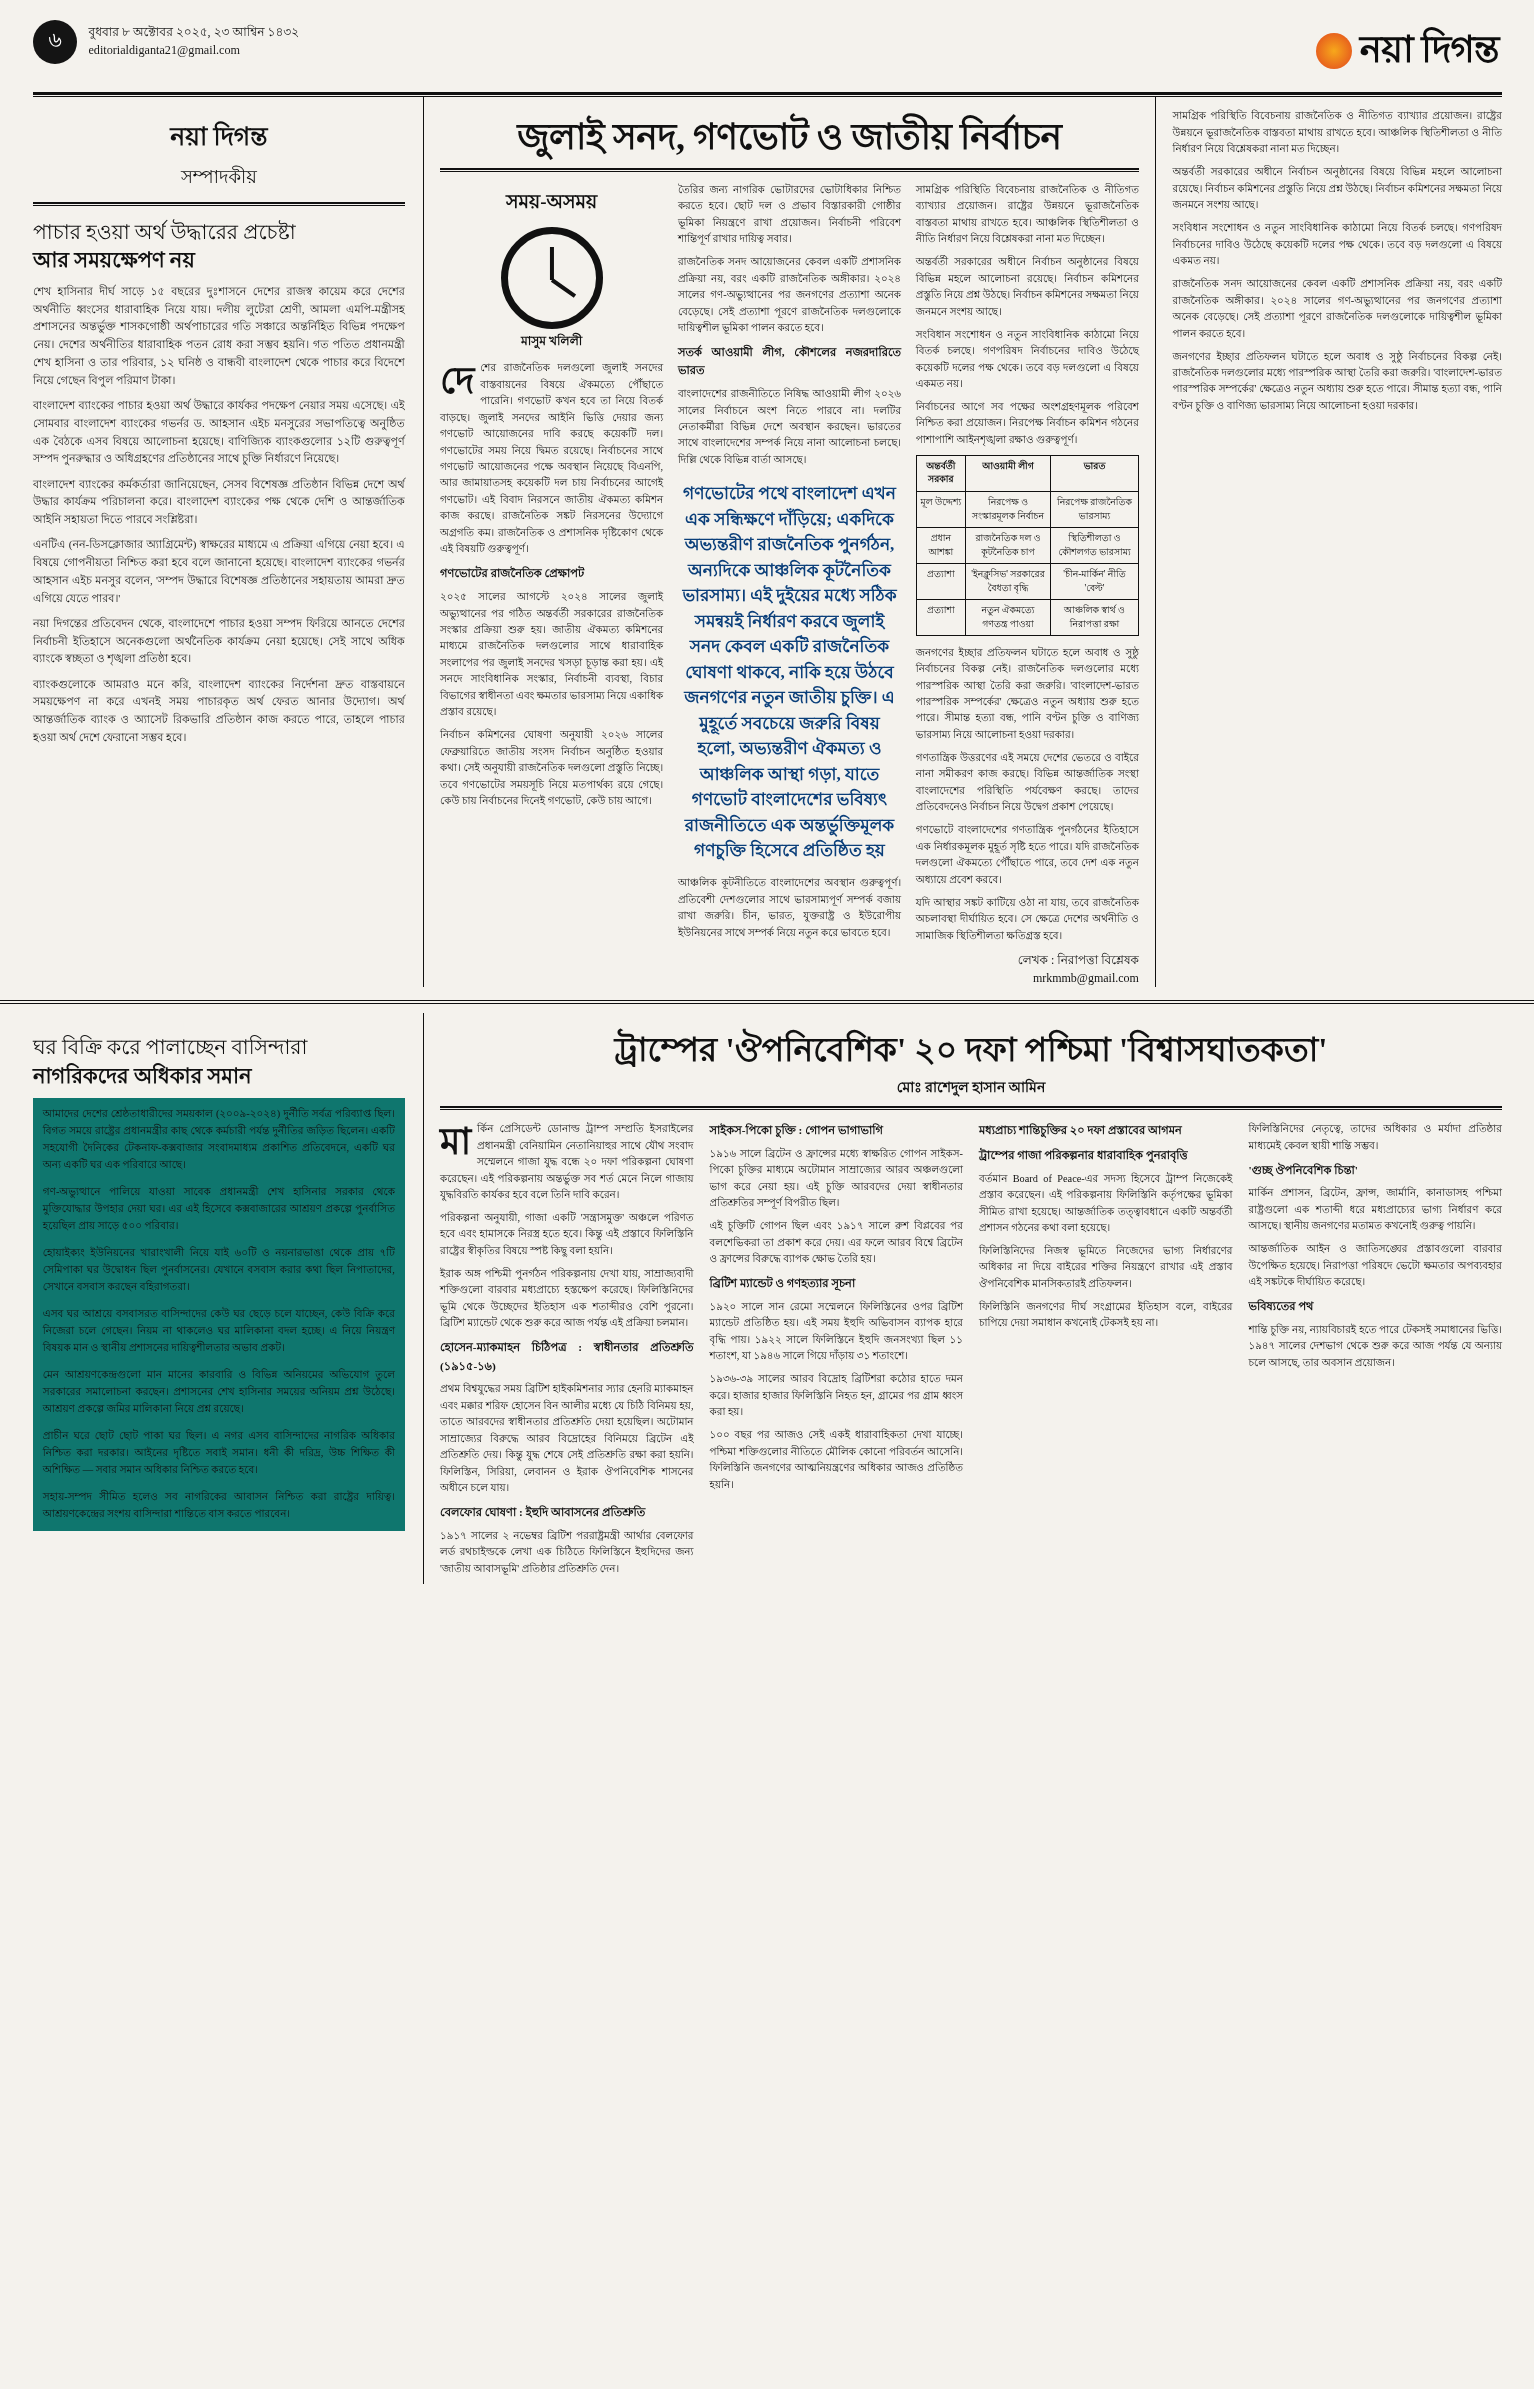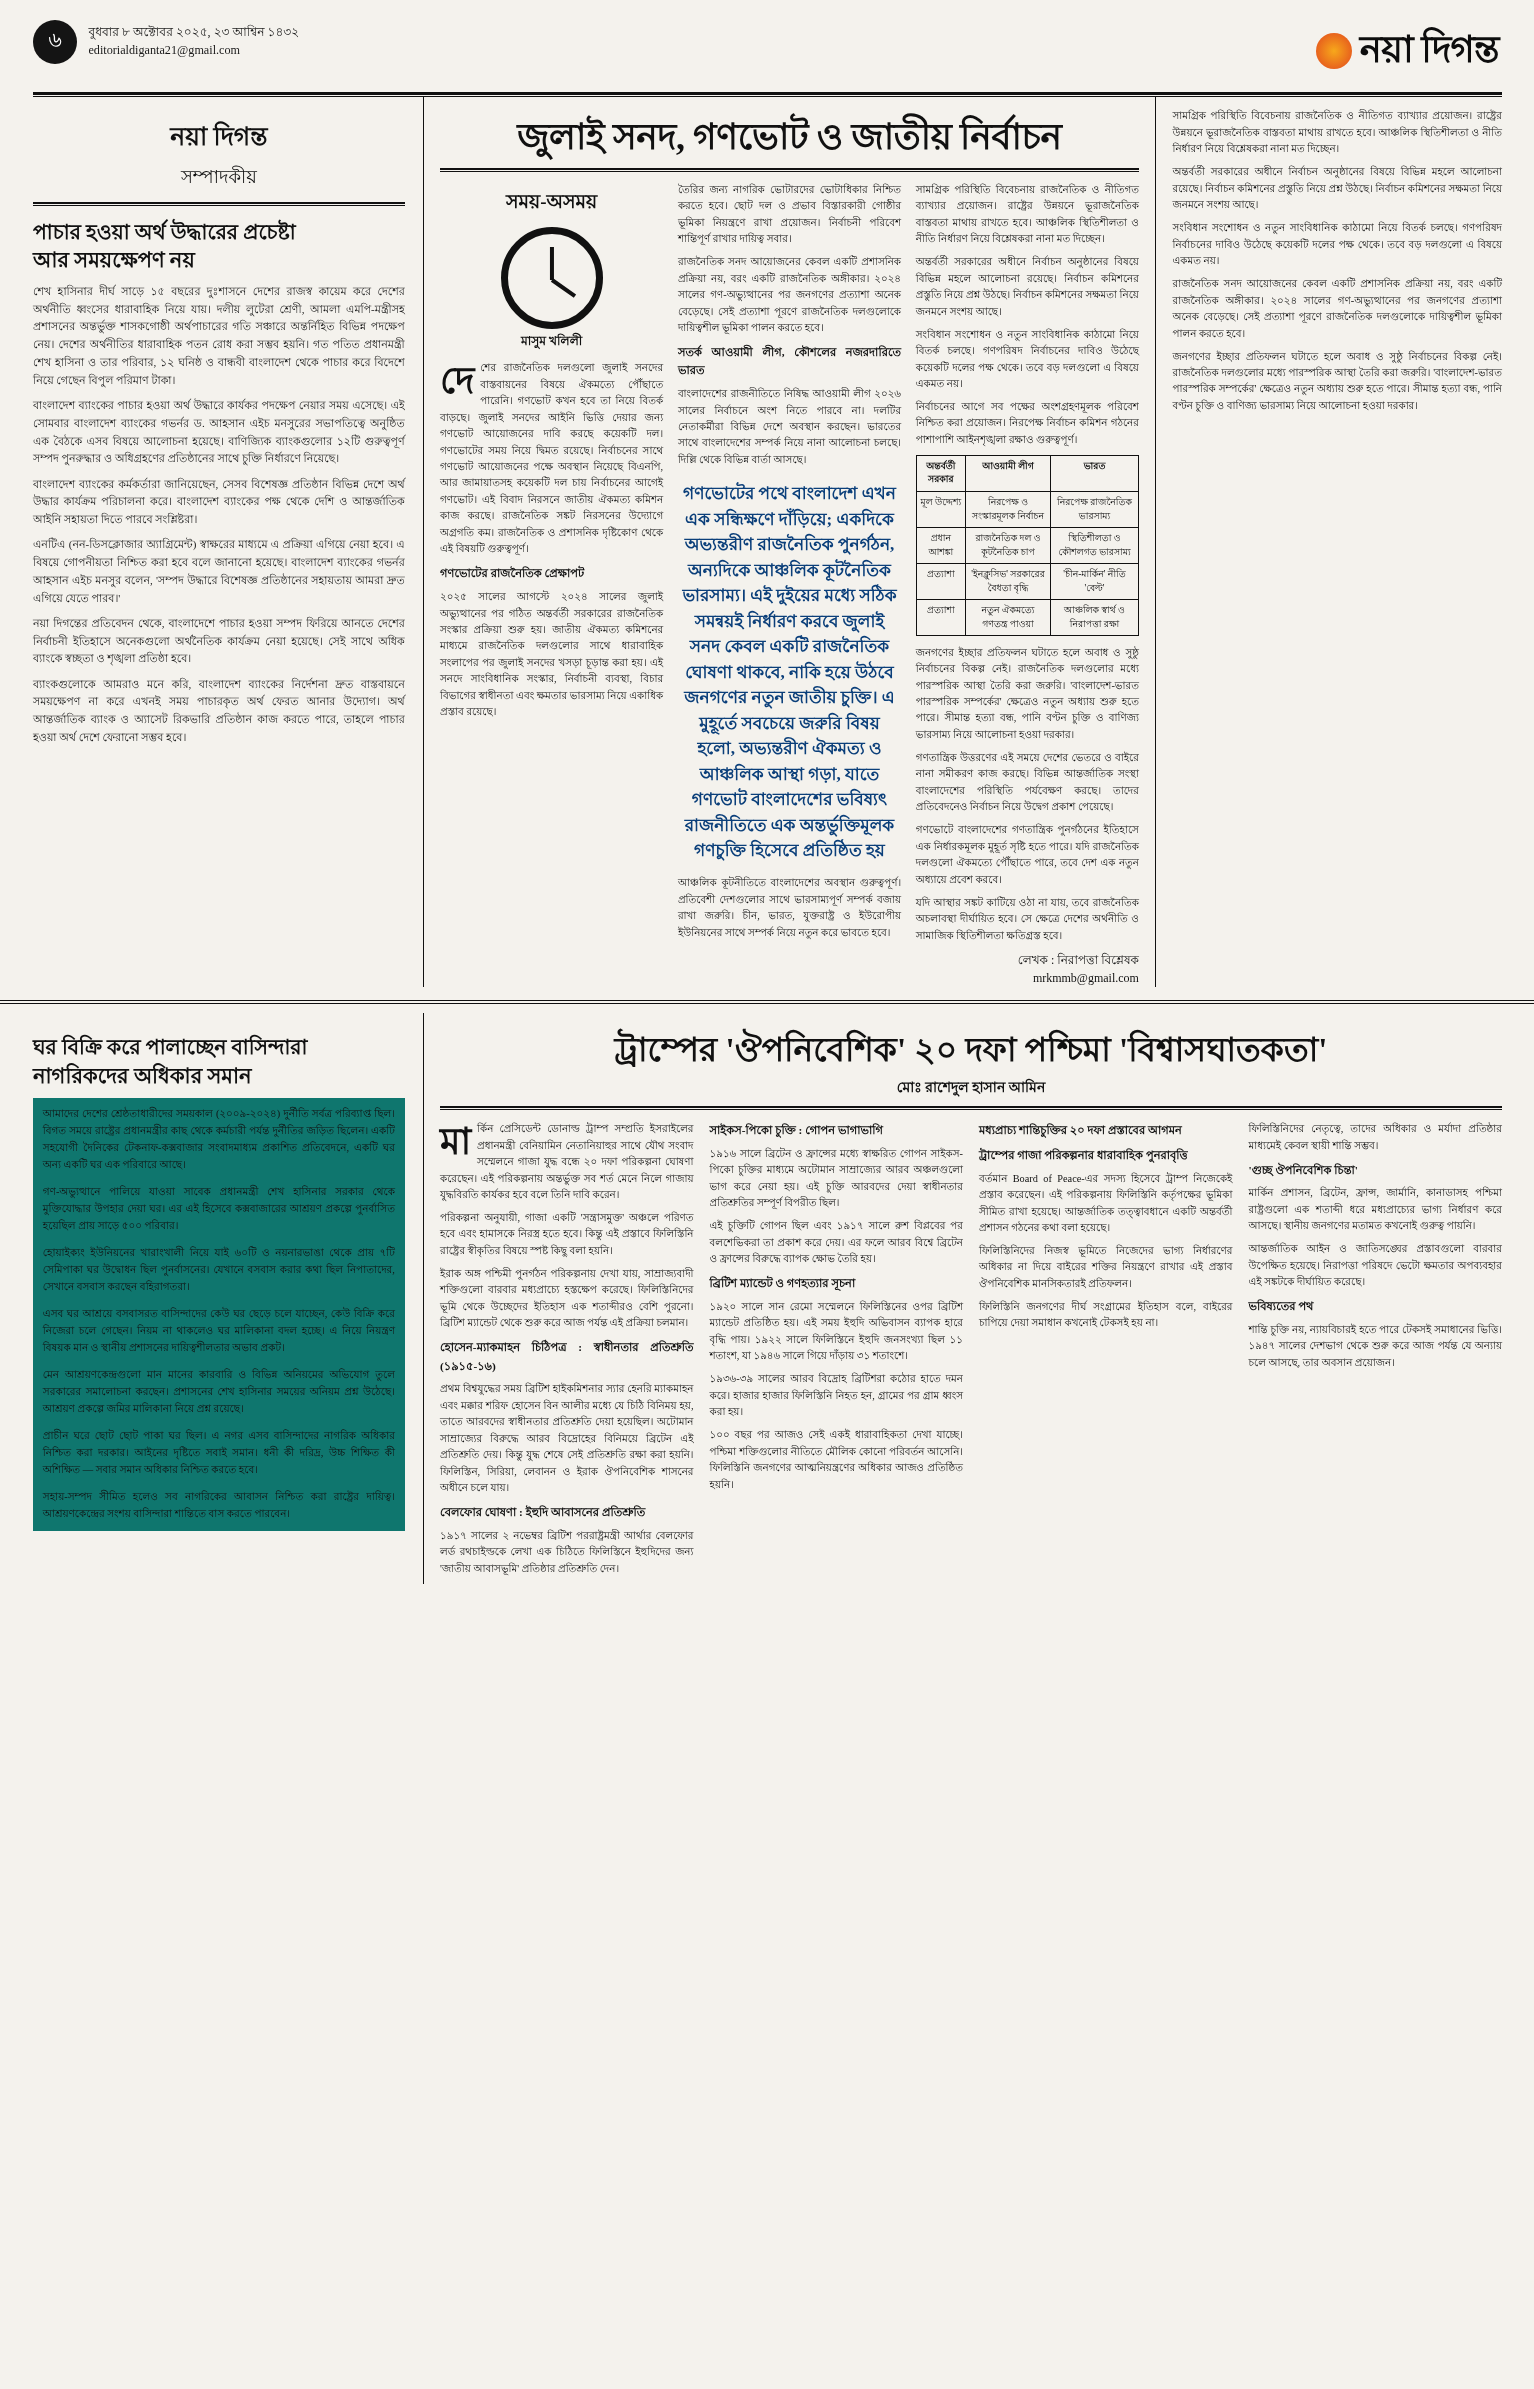--- a/index.html
+++ b/index.html
@@ -53,21 +53,21 @@
   .ed-logo .nd{
     font-size:25px;font-weight:bold;color:#111;
   }
   .ed-logo .sm{
     font-size:18px;margin-top:3.3px;color:#111;
   }
   .ed-rule{height:1.6px;background:#111;margin:6.5px 0 0 0;}
   .ed-rule2{height:0.8px;background:#111;margin:1.6px 0 11.4px 0;}
 
   h2.ed-title{
-    font-size:20.4px;line-height:1.32;margin:13px 0 1.6px 0;font-weight:bold;
+    font-size:20.4px;line-height:1.32;margin:13px 0 1.6px 0;font-weight:normal;
   }
   h2.ed-title2{
     font-size:21px;line-height:1.3;margin:0 0 8.1px 0;font-weight:bold;
   }
   .body-text{
     font-size:11px;line-height:1.62;text-align:justify;
     color:#1a1a1a;
   }
   .body-text p{margin:0 0 7.3px 0;text-indent:0;}
   .small-text{font-size:10.3px;line-height:1.6;text-align:justify;}
@@ -196,20 +196,21 @@
         <div class="sub3">
           <div class="kicker">সময়-অসময়</div>
           <div class="clock-wrap">
             <div class="clock"></div>
           </div>
           <div class="author">মাসুম খলিলী</div>
           <div class="small-text" style="margin-top:8.1px;">
             <p class="drop-cap">দেশের রাজনৈতিক দলগুলো জুলাই সনদের বাস্তবায়নের বিষয়ে ঐকমত্যে পৌঁছাতে পারেনি। গণভোট কখন হবে তা নিয়ে বিতর্ক বাড়ছে। জুলাই সনদের আইনি ভিত্তি দেয়ার জন্য গণভোট আয়োজনের দাবি করছে কয়েকটি দল। গণভোটের সময় নিয়ে দ্বিমত রয়েছে। নির্বাচনের সাথে গণভোট আয়োজনের পক্ষে অবস্থান নিয়েছে বিএনপি, আর জামায়াতসহ কয়েকটি দল চায় নির্বাচনের আগেই গণভোট। এই বিবাদ নিরসনে জাতীয় ঐকমত্য কমিশন কাজ করছে। রাজনৈতিক সঙ্কট নিরসনের উদ্যোগে অগ্রগতি কম। রাজনৈতিক ও প্রশাসনিক দৃষ্টিকোণ থেকে এই বিষয়টি গুরুত্বপূর্ণ।</p>
             <p class="section-head">গণভোটের রাজনৈতিক প্রেক্ষাপট</p>
             <p>২০২৫ সালের আগস্টে ২০২৪ সালের জুলাই অভ্যুত্থানের পর গঠিত অন্তর্বর্তী সরকারের রাজনৈতিক সংস্কার প্রক্রিয়া শুরু হয়। জাতীয় ঐকমত্য কমিশনের মাধ্যমে রাজনৈতিক দলগুলোর সাথে ধারাবাহিক সংলাপের পর জুলাই সনদের খসড়া চূড়ান্ত করা হয়। এই সনদে সাংবিধানিক সংস্কার, নির্বাচনী ব্যবস্থা, বিচার বিভাগের স্বাধীনতা এবং ক্ষমতার ভারসাম্য নিয়ে একাধিক প্রস্তাব রয়েছে।</p>
+            <p>নির্বাচন কমিশনের ঘোষণা অনুযায়ী ২০২৬ সালের ফেব্রুয়ারিতে জাতীয় সংসদ নির্বাচন অনুষ্ঠিত হওয়ার কথা। সেই অনুযায়ী রাজনৈতিক দলগুলো প্রস্তুতি নিচ্ছে। তবে গণভোটের সময়সূচি নিয়ে মতপার্থক্য রয়ে গেছে। কেউ চায় নির্বাচনের দিনেই গণভোট, কেউ চায় আগে।</p>
           </div>
         </div>
 
         <div class="sub3">
           <div class="small-text">
             <p>তৈরির জন্য নাগরিক ভোটারদের ভোটাধিকার নিশ্চিত করতে হবে। ছোট দল ও প্রভাব বিস্তারকারী গোষ্ঠীর ভূমিকা নিয়ন্ত্রণে রাখা প্রয়োজন। নির্বাচনী পরিবেশ শান্তিপূর্ণ রাখার দায়িত্ব সবার।</p>
             <p>রাজনৈতিক সনদ আয়োজনের কেবল একটি প্রশাসনিক প্রক্রিয়া নয়, বরং একটি রাজনৈতিক অঙ্গীকার। ২০২৪ সালের গণ-অভ্যুত্থানের পর জনগণের প্রত্যাশা অনেক বেড়েছে। সেই প্রত্যাশা পূরণে রাজনৈতিক দলগুলোকে দায়িত্বশীল ভূমিকা পালন করতে হবে।</p>
             <p class="section-head">সতর্ক আওয়ামী লীগ, কৌশলের নজরদারিতে ভারত</p>
             <p>বাংলাদেশের রাজনীতিতে নিষিদ্ধ আওয়ামী লীগ ২০২৬ সালের নির্বাচনে অংশ নিতে পারবে না। দলটির নেতাকর্মীরা বিভিন্ন দেশে অবস্থান করছেন। ভারতের সাথে বাংলাদেশের সম্পর্ক নিয়ে নানা আলোচনা চলছে। দিল্লি থেকে বিভিন্ন বার্তা আসছে।</p>
           </div>

